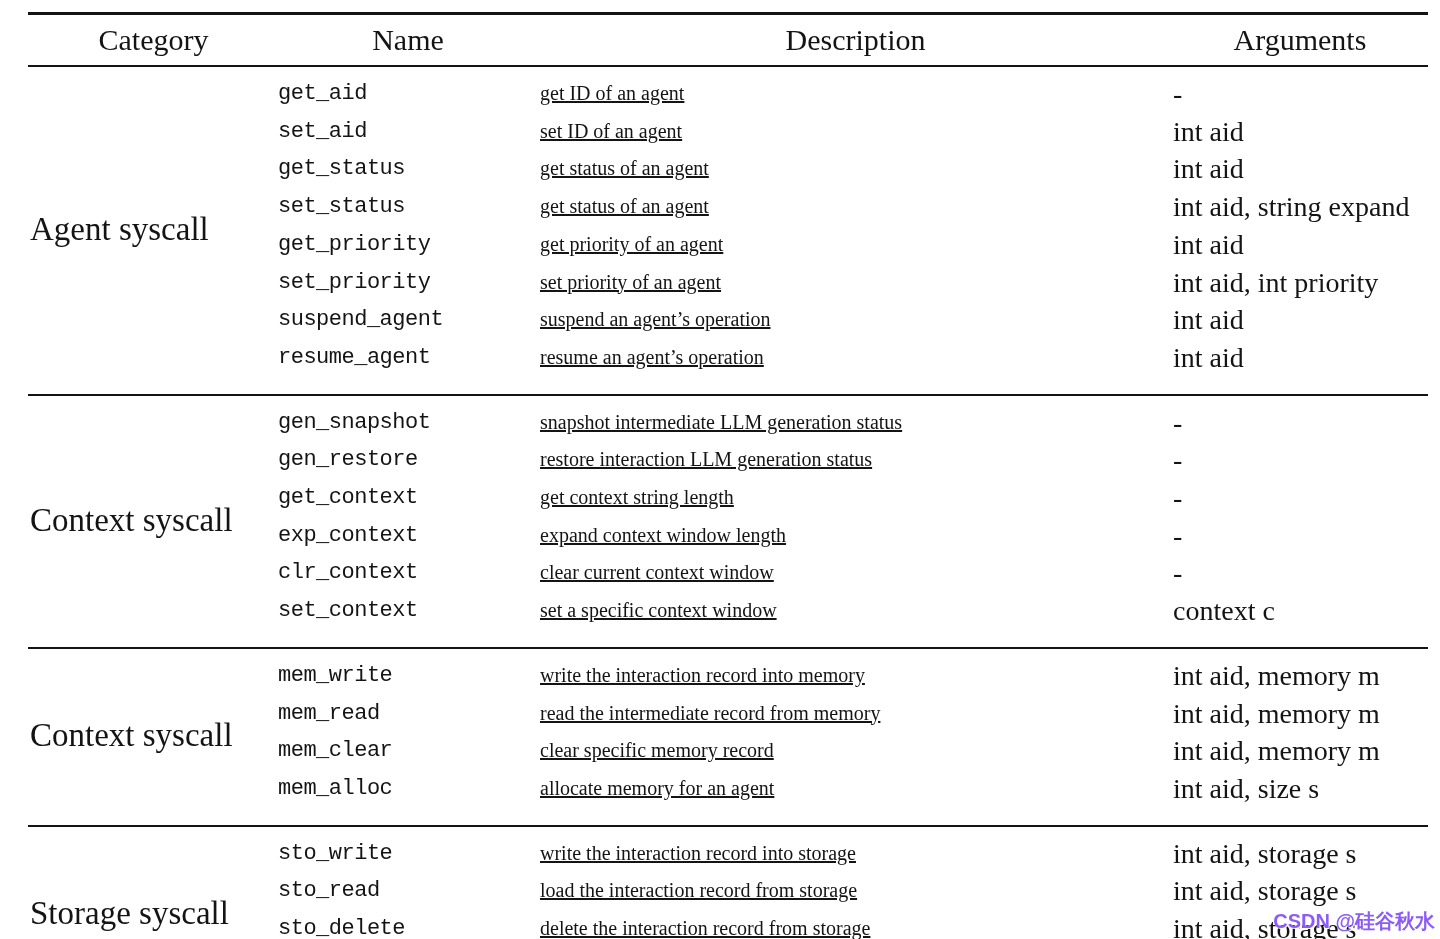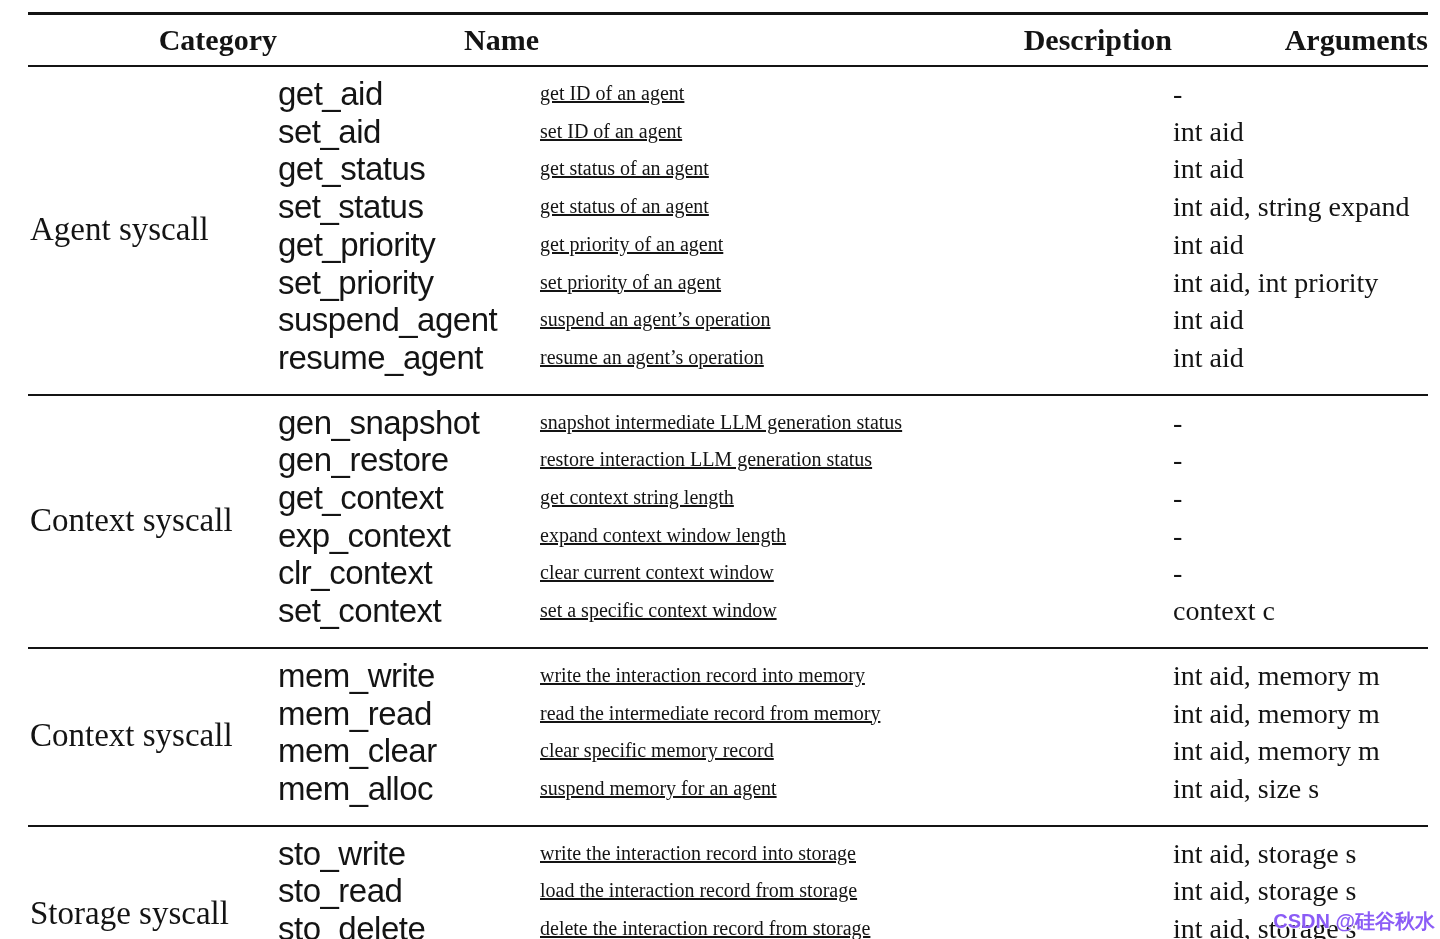--- a/index.html
+++ b/index.html
@@ -24,23 +24,23 @@
     border-top: 3px solid #141414;
     border-bottom: 3px solid #141414;
   }
   col.c-category { width: 249px; }
   col.c-name     { width: 262px; }
   col.c-desc     { width: 633px; }
   col.c-args     { width: 256px; }
 
   thead th {
     font-family: "Liberation Serif", serif;
-    font-weight: bold;
+    font-weight: normal;
     font-size: 30px;
-    text-align: right;
+    text-align: center;
     padding: 8px 0 9px 0;
     line-height: 33px;
     border-bottom: 2px solid #141414;
   }
   thead th.pad-l, td.pad-l { padding-left: 2px; }
 
   tbody + tbody {
     border-top: 2px solid #141414;
   }
   tbody td {
@@ -52,22 +52,22 @@
   }
   tbody tr:first-child td { padding-top: 9px; }
   tbody tr:last-child  td { padding-bottom: 18px; }
 
   td.category {
     vertical-align: middle;
     font-size: 33px;
     padding-top: 0 !important;
   }
   td.name {
-    font-family: Liberation Sans, sans-serif;
-    font-size: 33px;
+    font-family: Liberation Mono, monospace;
+    font-size: 22px;
     letter-spacing: -0.5px;
   }
   td.desc { font-size: 20px; text-decoration: underline; }
   td.args { font-size: 28px; }
 
   .watermark {
     position: absolute;
     top: 907px;
     right: 5px;
     font-family: "Liberation Sans", sans-serif;
@@ -185,21 +185,21 @@
           <td class="desc">read the intermediate record from memory</td>
           <td class="args">int aid, memory m</td>
         </tr>
         <tr>
           <td class="name">mem_clear</td>
           <td class="desc">clear specific memory record</td>
           <td class="args">int aid, memory m</td>
         </tr>
         <tr>
           <td class="name">mem_alloc</td>
-          <td class="desc">suspend memory for an agent</td>
+          <td class="desc">allocate memory for an agent</td>
           <td class="args">int aid, size s</td>
         </tr>
       </tbody>
       <tbody>
         <tr>
           <td class="category pad-l" rowspan="4">Storage syscall</td>
           <td class="name">sto_write</td>
           <td class="desc">write the interaction record into storage</td>
           <td class="args">int aid, storage s</td>
         </tr>

